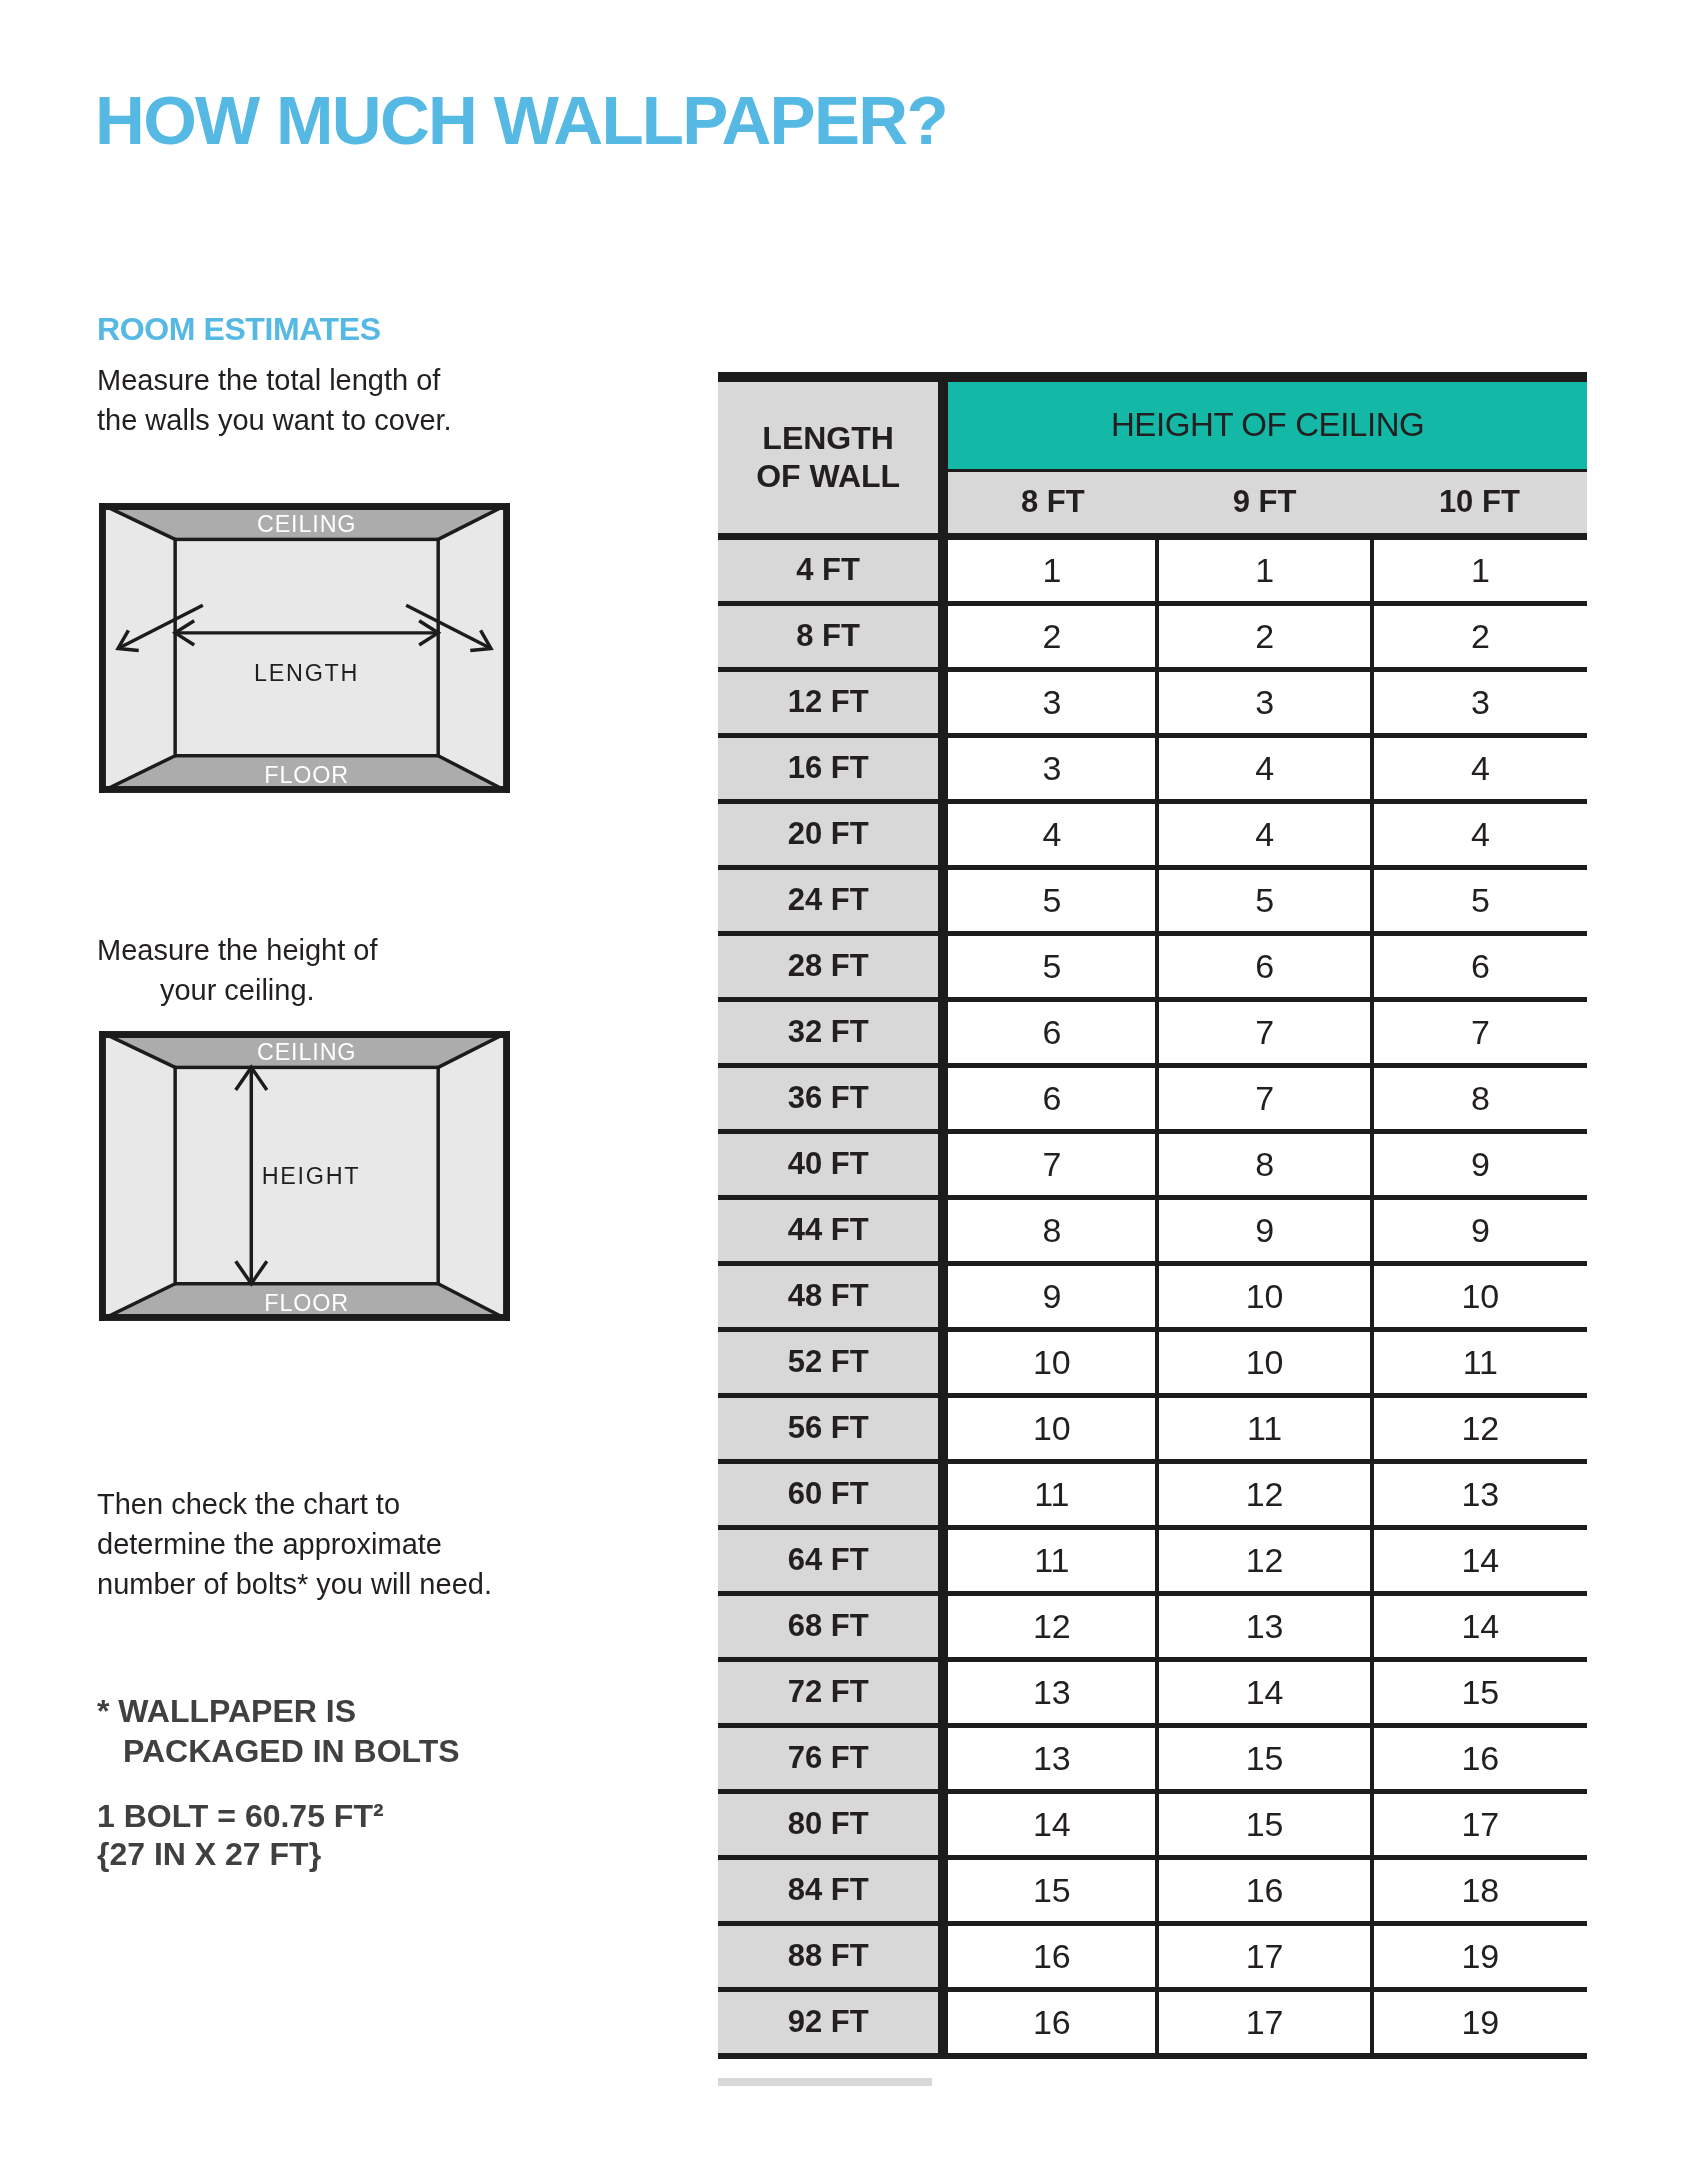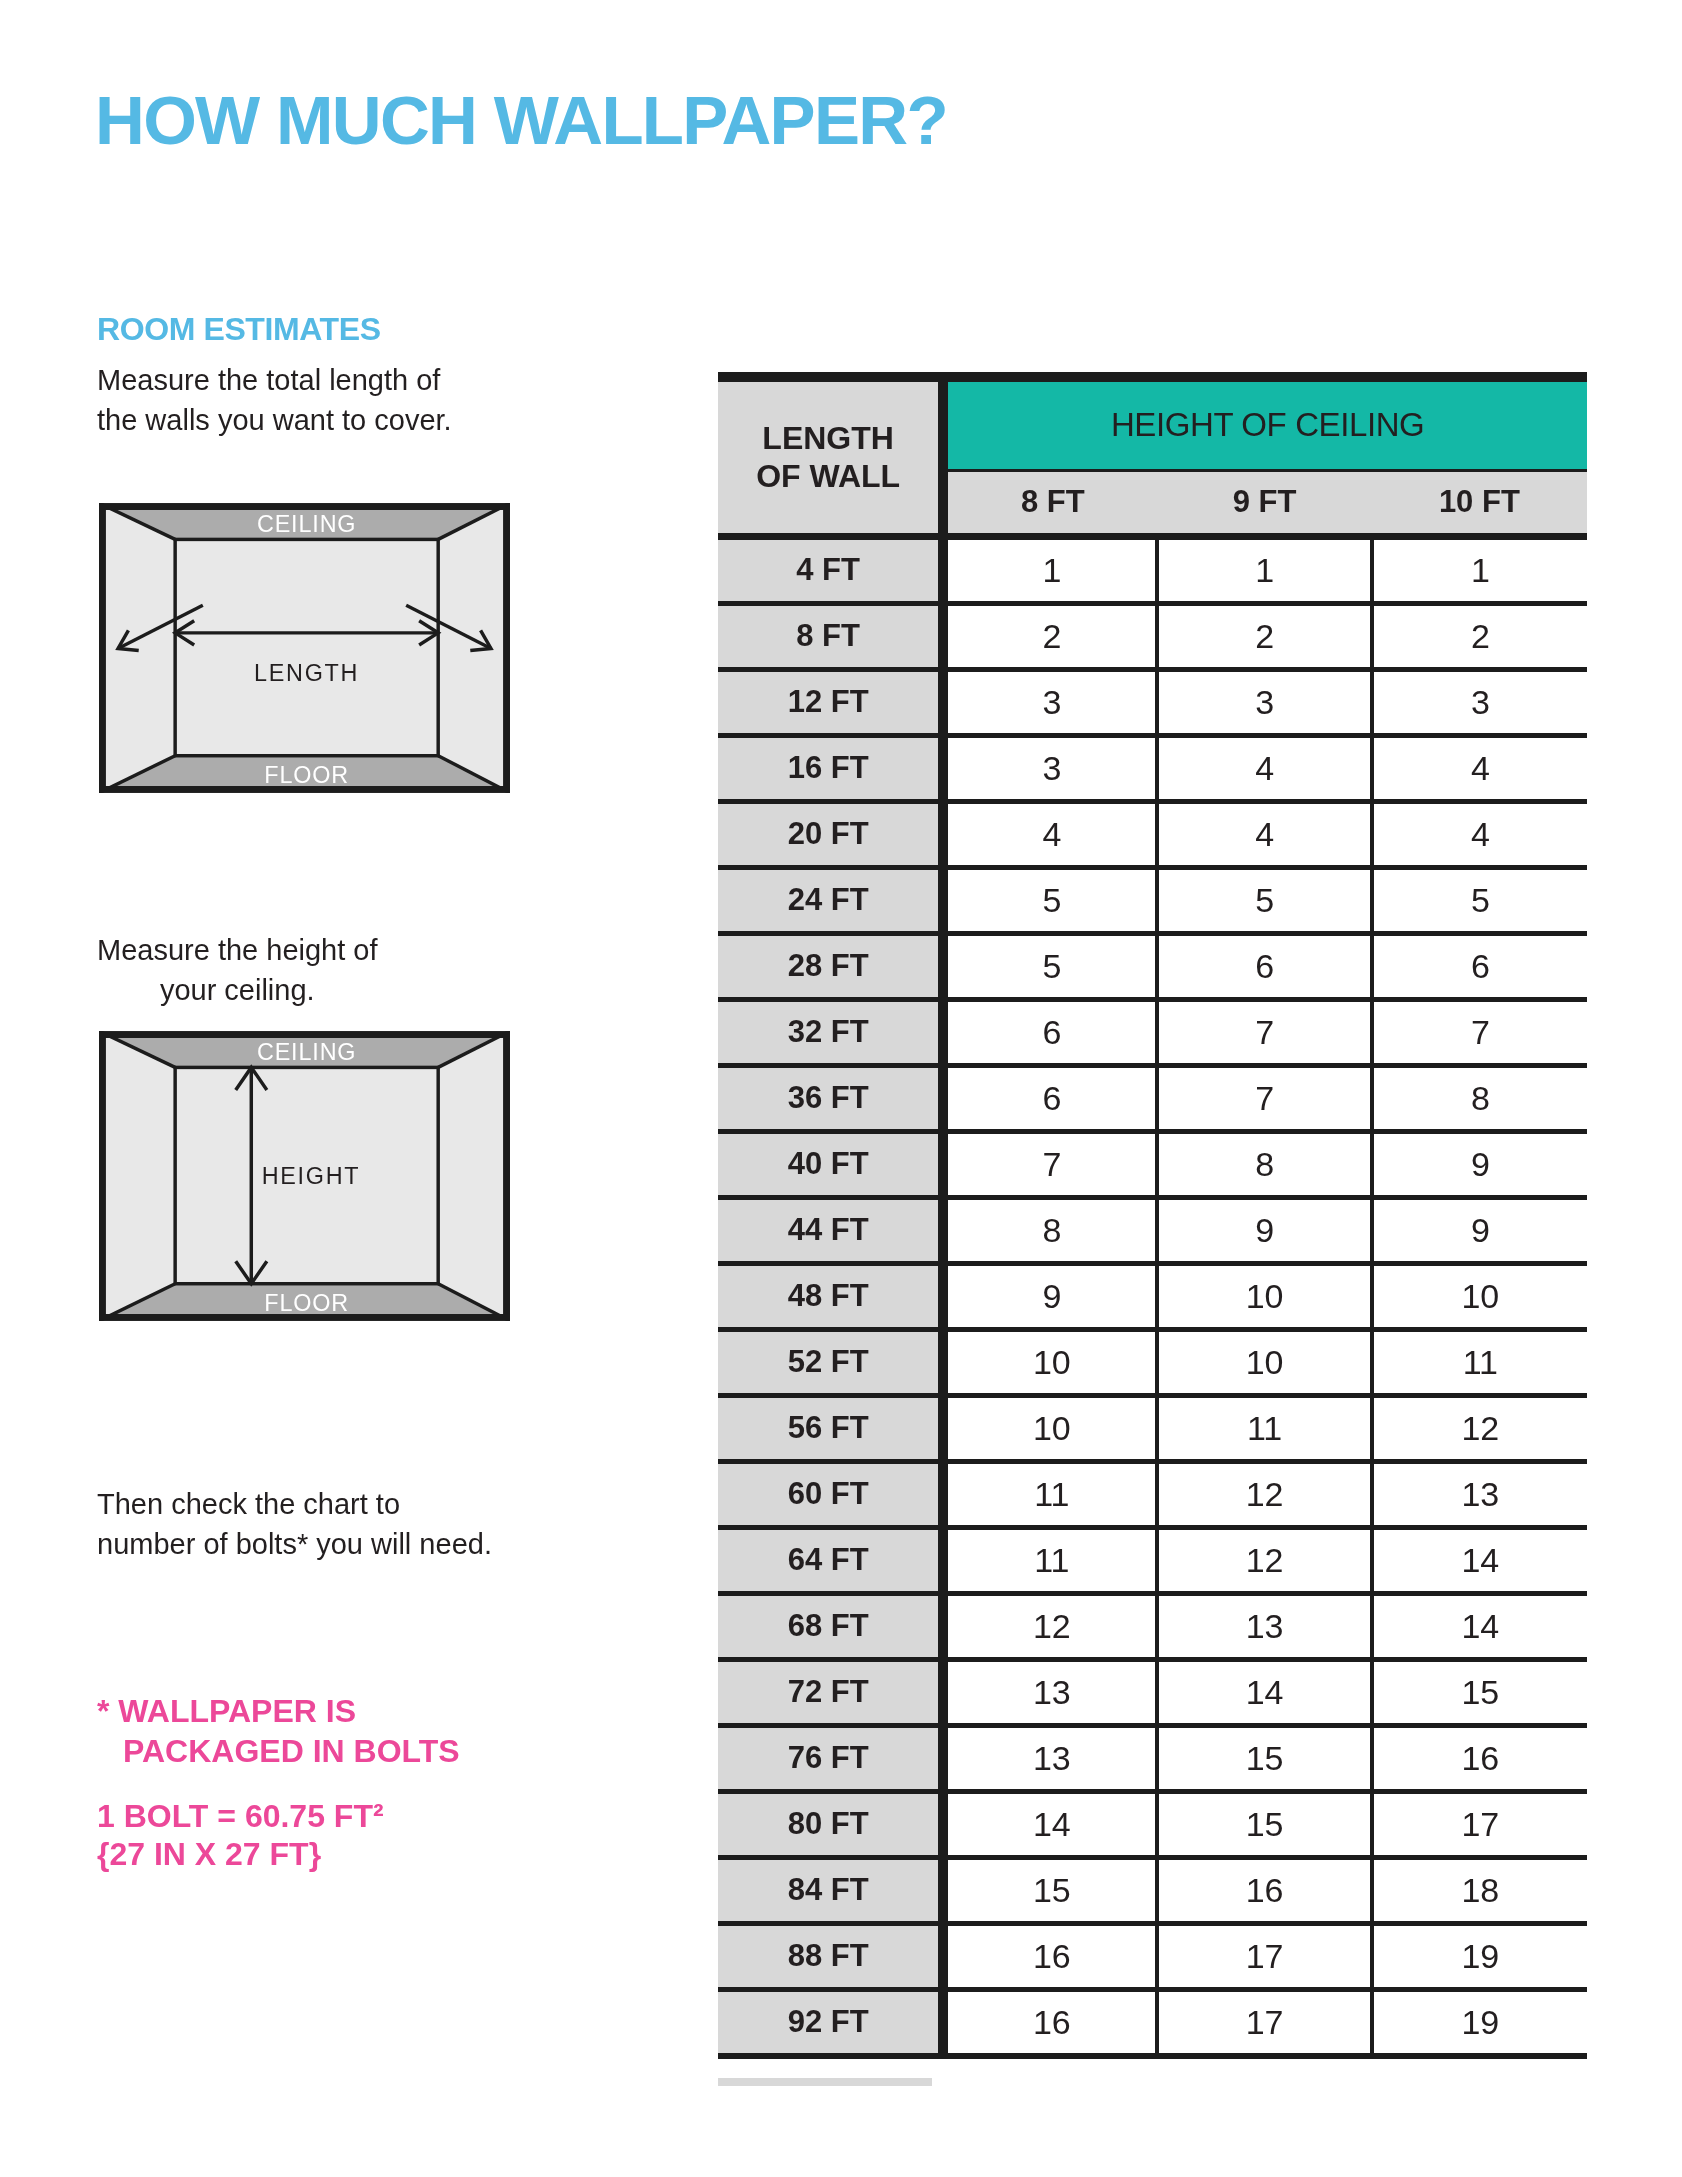--- a/index.html
+++ b/index.html
@@ -13,21 +13,21 @@
                    letter-spacing:-0.4px;white-space:nowrap;}
   .left-heading{left:97px;top:311px;}
   .table-heading{left:718px;top:311px;width:869px;text-align:center;}
 
   .body-text{position:absolute;left:97px;font-size:29px;line-height:40px;color:#231F20;}
   .body-text span{display:block;}
   .intro{top:360px;}
   .height-note{top:930px;text-align:center;}
   .chart-note{top:1484px;}
 
-  .foot-text{position:absolute;left:97px;font-weight:bold;font-size:32px;line-height:40px;color:#ec4899;}
+  .foot-text{position:absolute;left:97px;font-weight:bold;font-size:32px;line-height:40px;color:#404040;}
   .footnote{top:1691px;}
   .footnote span{display:block;}
   .footnote span:nth-child(2){padding-left:26px;}
   .bolt-def{top:1797px;line-height:38px;}
   .bolt-def span{display:block;}
 
   .diagram{position:absolute;left:99px;width:411px;height:290px;}
   .diagram-1{top:503px;}
   .diagram-2{top:1031px;}
 
@@ -118,20 +118,21 @@
       <polyline points="158,68 176,42 194,68" class="arrow-line"></polyline>
       <polyline points="158,266 176,292 194,266" class="arrow-line"></polyline>
     </g>
     <text x="240" y="33" text-anchor="middle" class="band-label">CEILING</text>
     <text x="240" y="324" text-anchor="middle" class="band-label">FLOOR</text>
     <text x="245" y="177" text-anchor="middle" class="measure-label">HEIGHT</text>
   </svg>
 
   <div class="body-text chart-note">
     <span>Then check the chart to</span>
+    <span>determine the approximate</span>
     <span>number of bolts* you will need.</span>
   </div>
 
   <div class="foot-text footnote">
     <span>* WALLPAPER IS</span>
     <span>PACKAGED IN BOLTS</span>
   </div>
 
   <div class="foot-text bolt-def">
     <span>1 BOLT = 60.75 FT²</span>

